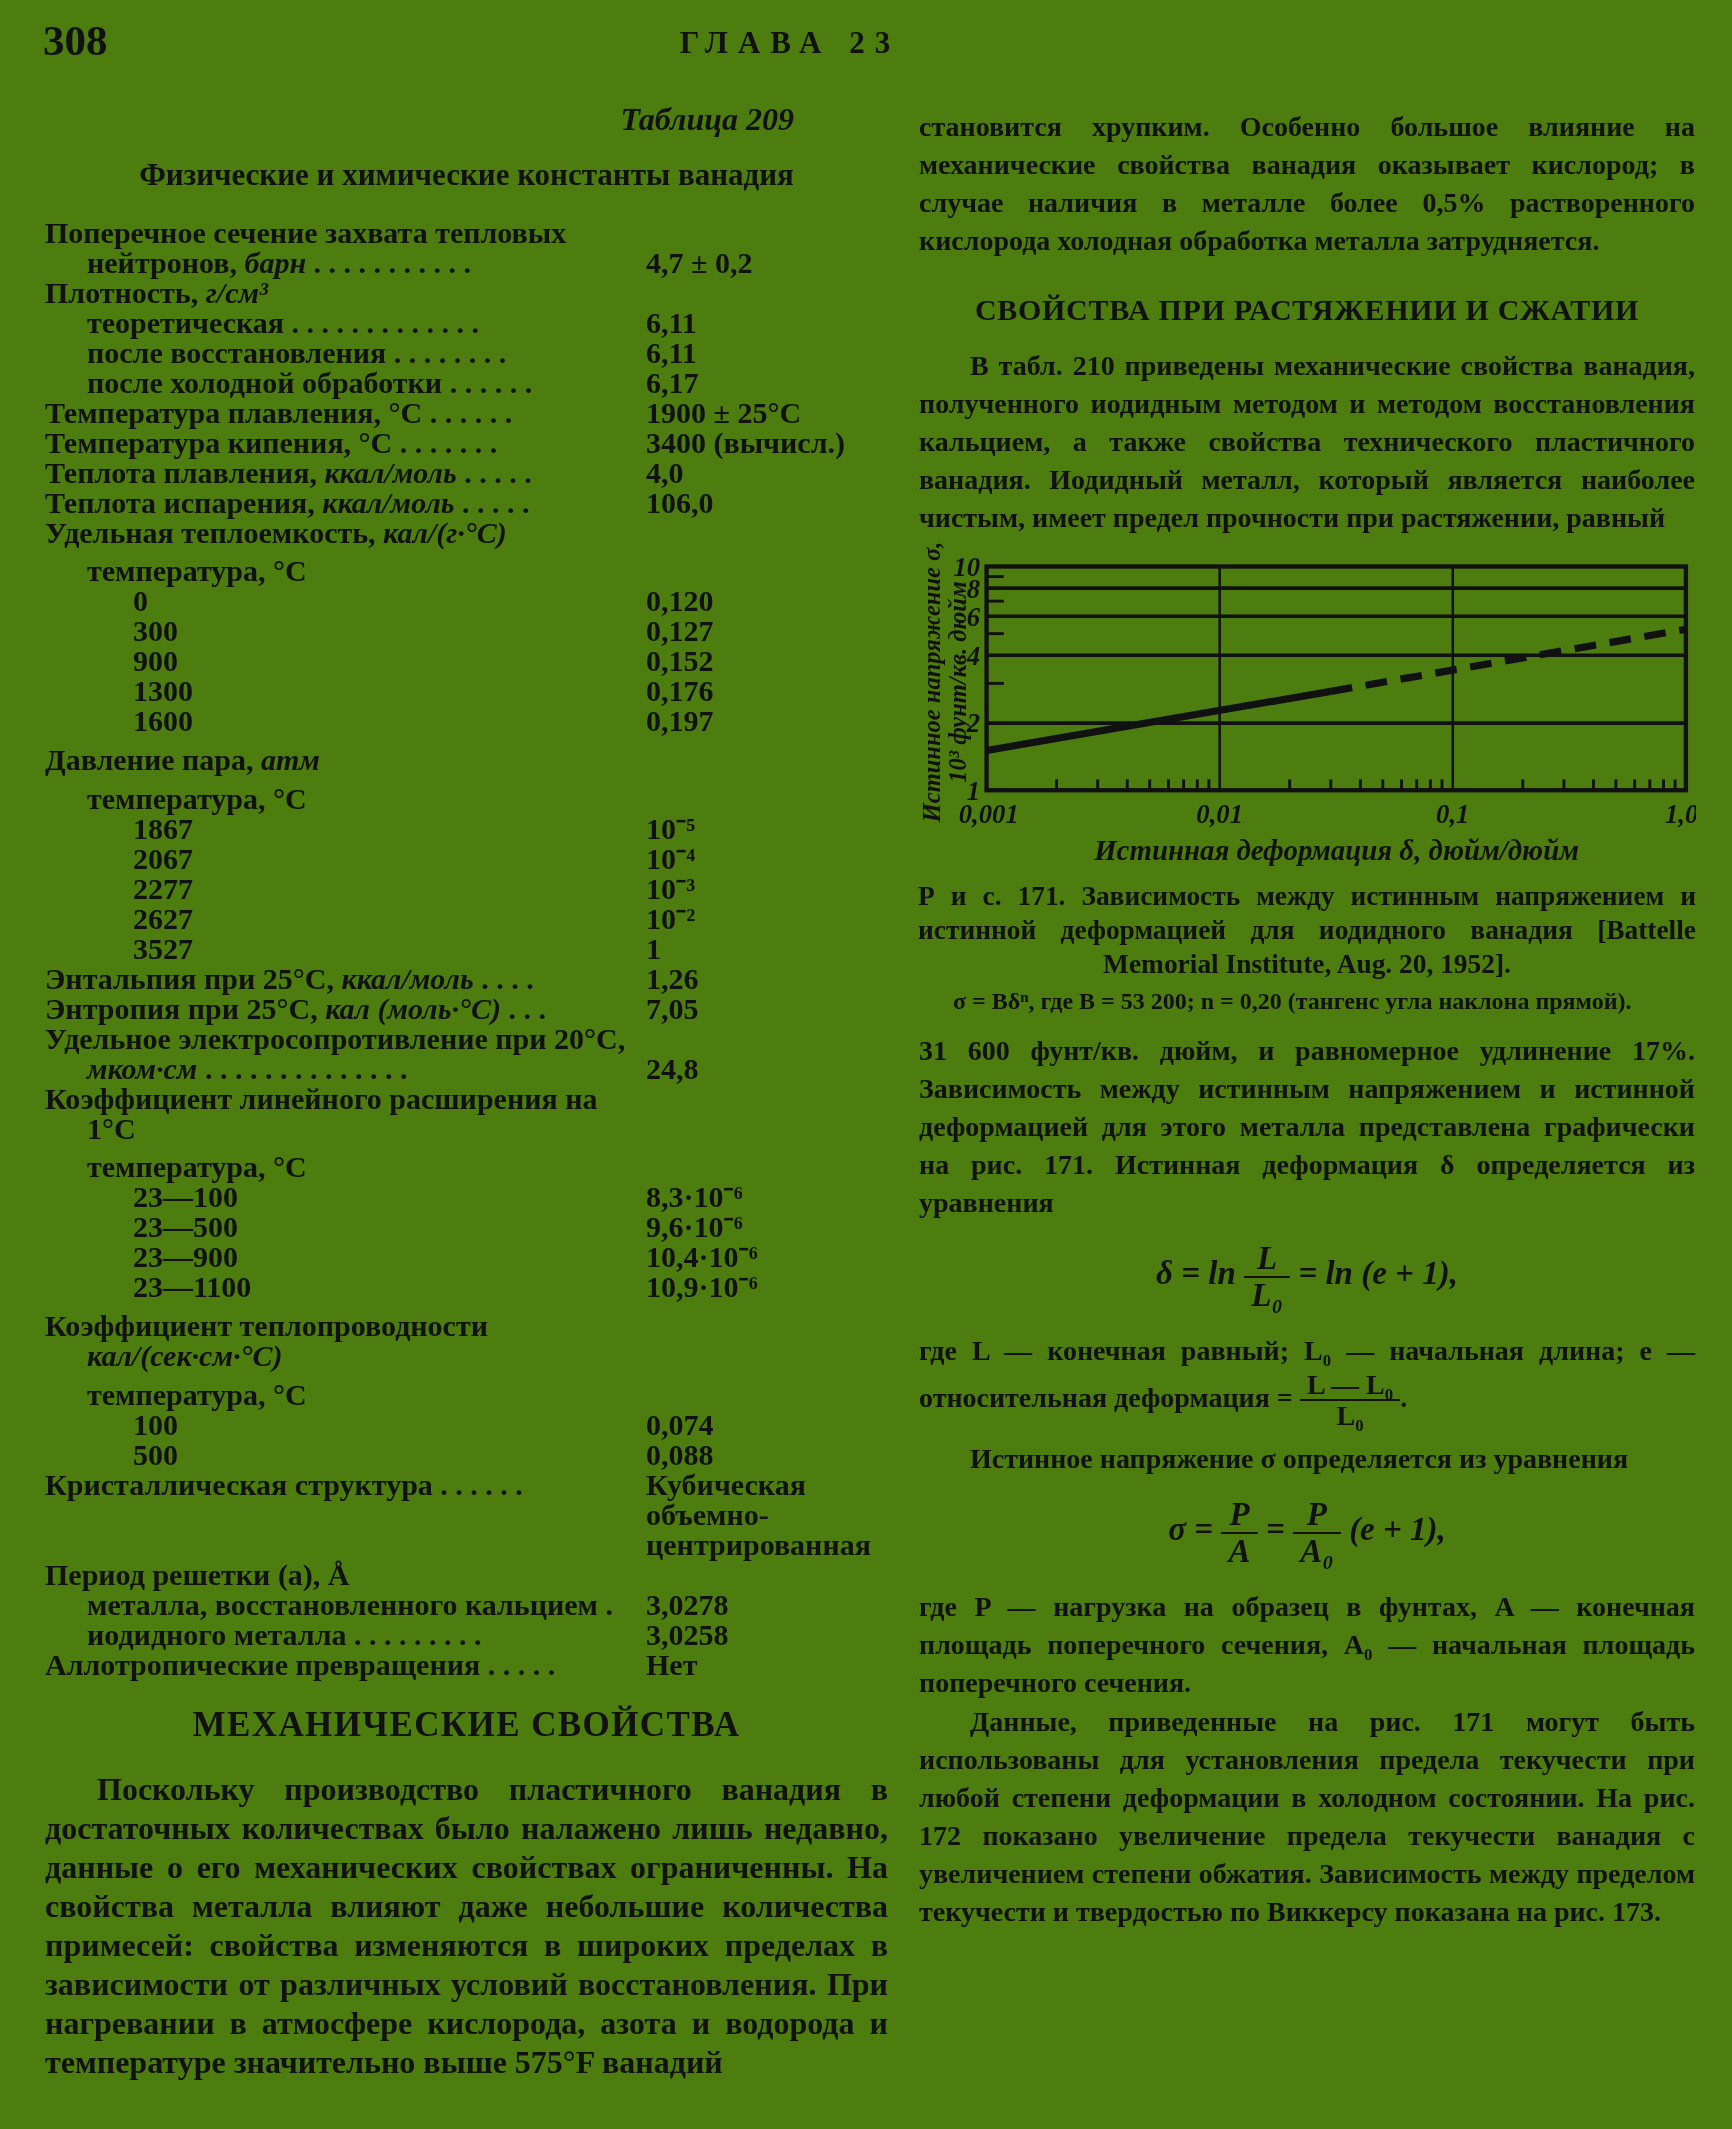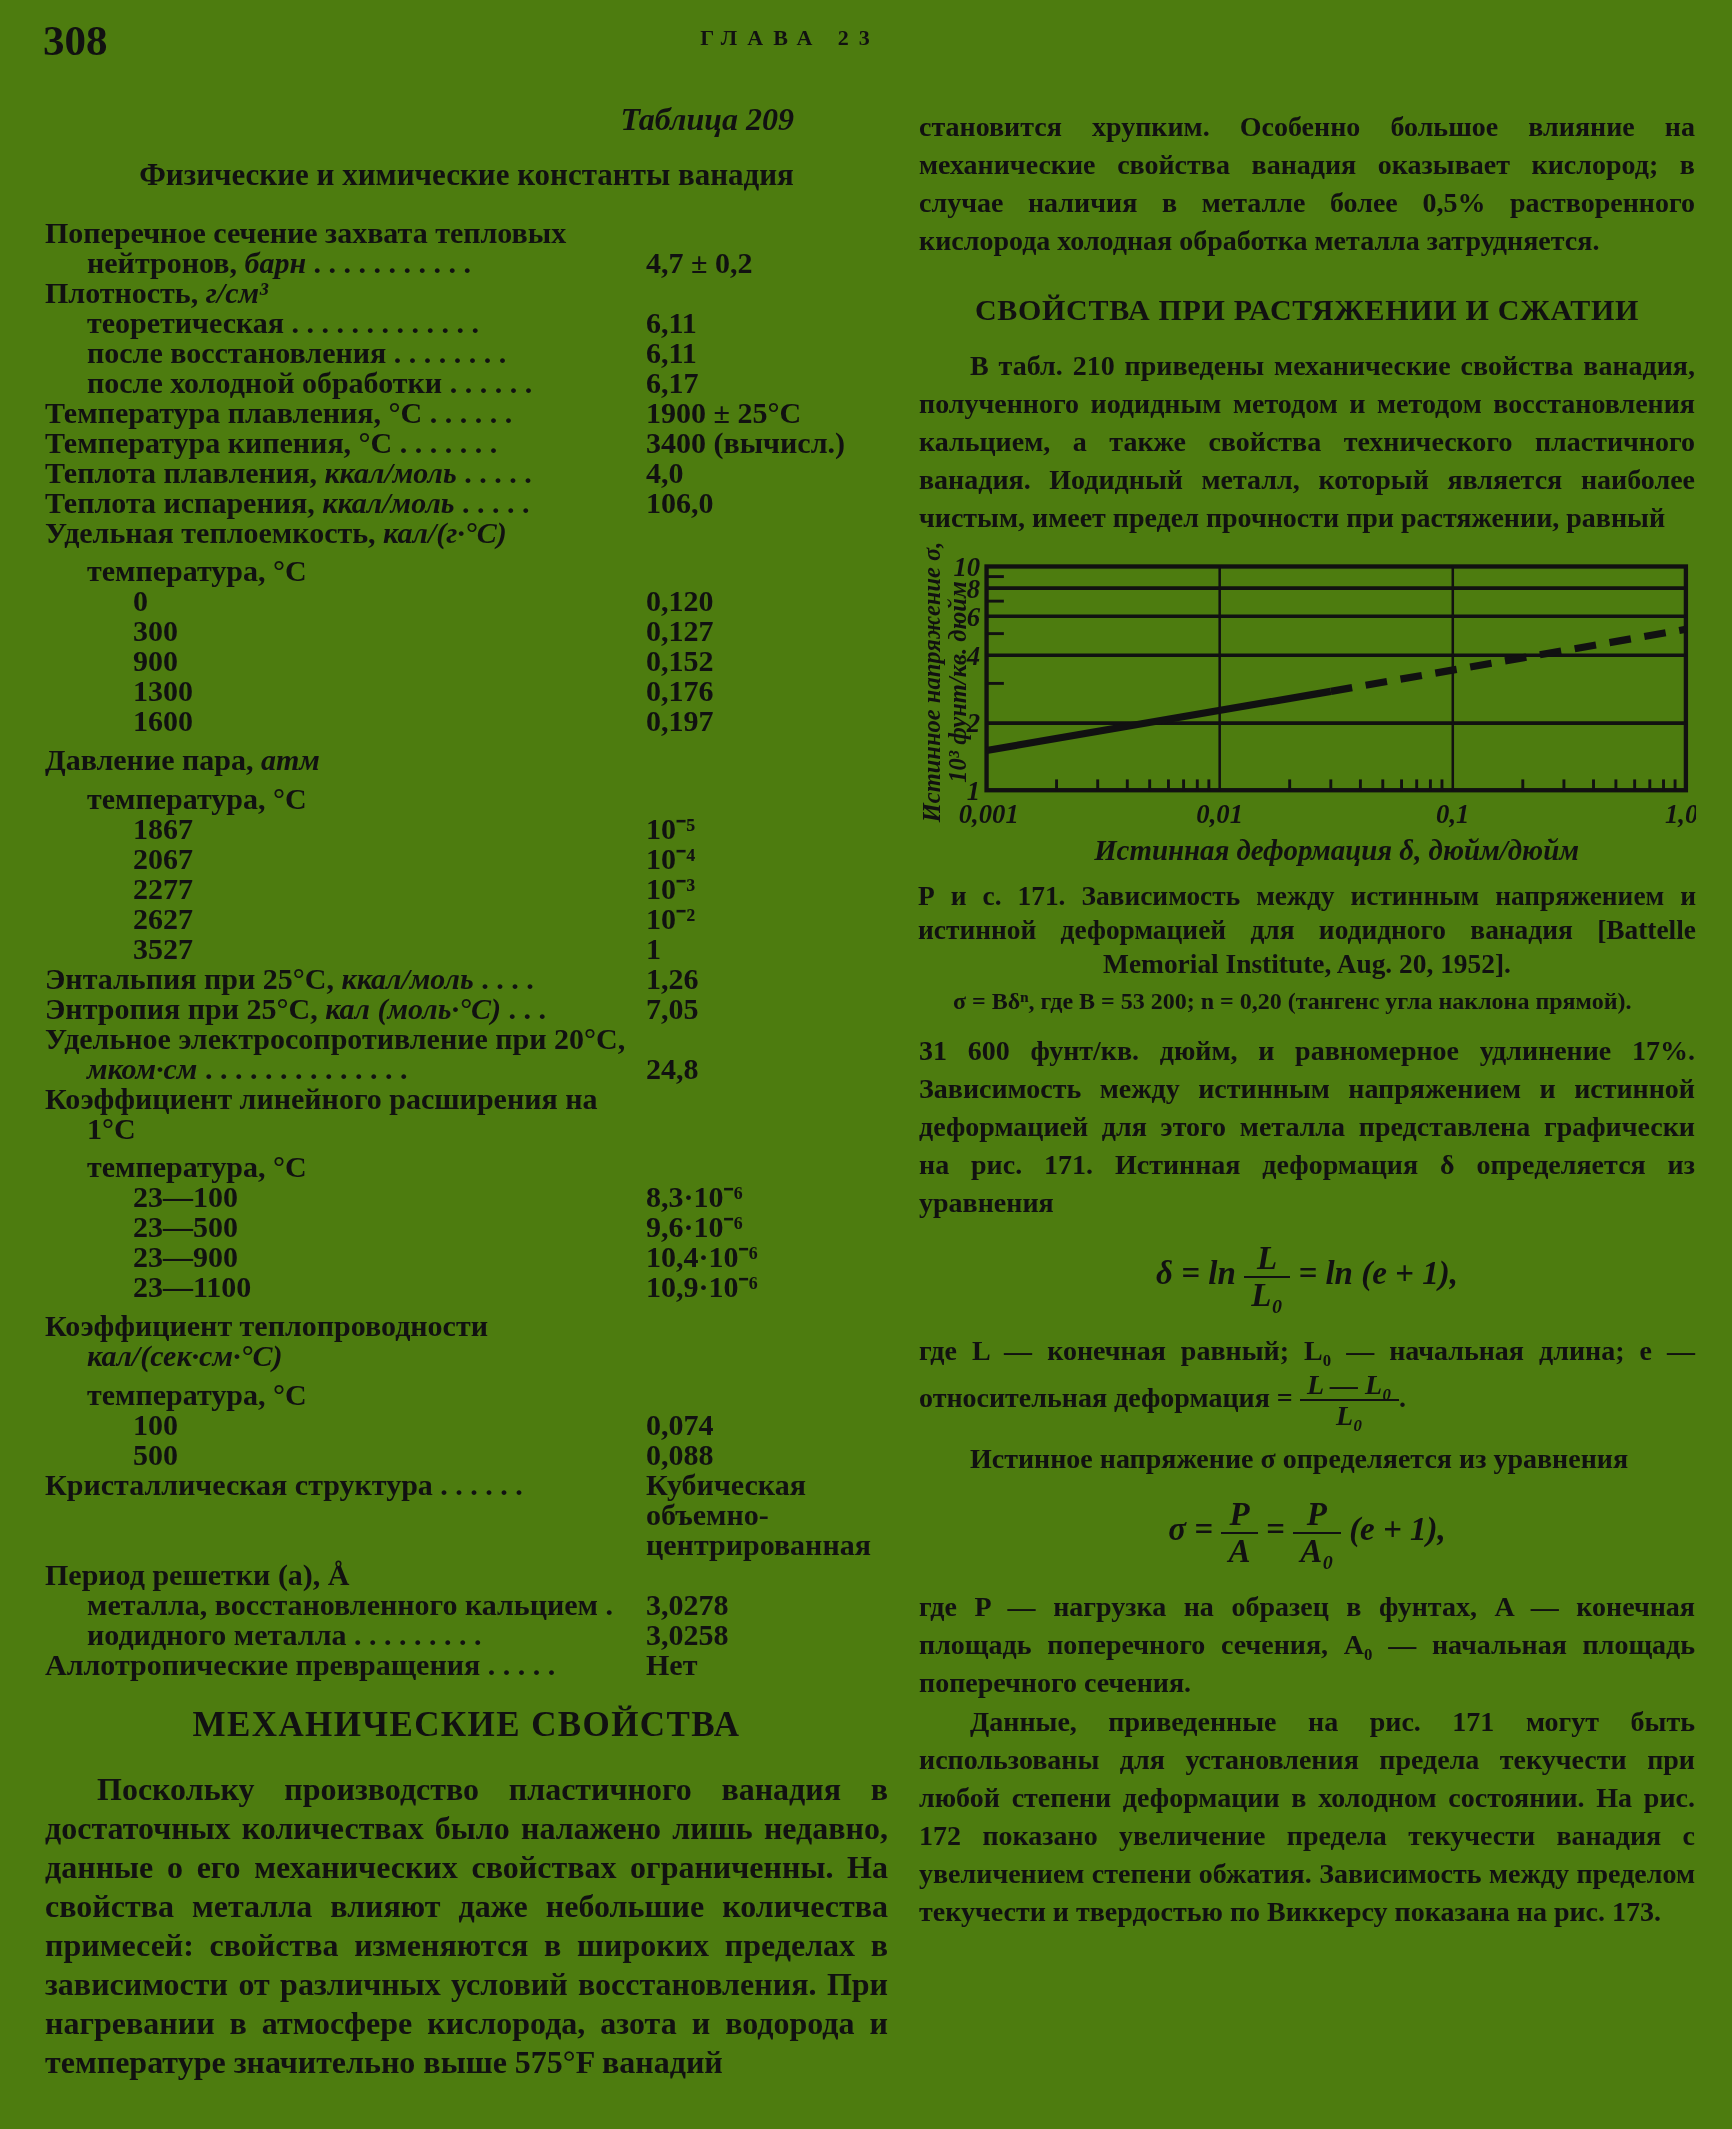--- a/index.html
+++ b/index.html
@@ -1,21 +1,21 @@
 <!DOCTYPE html>
 <html style="font-size:11.5px"><head>
 <meta charset="utf-8">
 <style>
   html,body{margin:0;padding:0;background:#e8e6e0;}
   .page{position:relative;width:1732px;height:2129px;background:#4d7c0f;color:#111;
         font-family:"Liberation Serif",serif;font-weight:700;overflow:hidden;}
   
   .pagenum{position:absolute;left:43px;top:16px;font-size:43px;}
   .chapter{position:absolute;left:0;top:24.5px;width:1580px;text-align:center;
-           font-size:22px;letter-spacing:10px;}
+           font-size:31px;letter-spacing:10px;}
   
   .col-left{position:absolute;left:45px;top:101px;width:843px;}
   .tbl-label{text-align:right;padding-right:94px;font-style:italic;font-size:32px;margin-bottom:19px;}
   .tbl-title{text-align:center;font-size:31px;margin-bottom:24.5px;}
   .trow{display:flex;align-items:baseline;font-size:30px;line-height:30px;}
   .trow .lbl{flex:1 1 auto;min-width:0;}
   .trow .val{flex:0 0 242px;width:242px;}
   .trow.i1 .lbl{padding-left:42px;}
   .trow.i2 .lbl{padding-left:88px;}
   .trow.gap{margin-top:8.7px;}
@@ -30,21 +30,21 @@
   .col-right p.ind{text-indent:51px;}
   .sec-h{text-align:center;font-size:30px;letter-spacing:0.7px;margin:33px 0 20px 0;}
   .fig{margin-top:4.3px;}
   .fig svg{display:block;}
   .caption{font-size:27.4px;line-height:34px;text-align:justify;text-align-last:center;margin-top:7.2px;}
   .capnote{font-size:24px;line-height:29px;margin-top:5.8px;margin-left:35px;}
   .formula{font-style:italic;font-size:33px;text-align:center;margin:19px 0;}
   .frac{display:inline-block;vertical-align:middle;text-align:center;line-height:1.05;}
   .frac .num{display:block;padding:0 7.2px;}
   .frac .den{display:block;border-top:2.9px solid #111;padding:0 7.2px;}
-  .inline-frac{font-style:italic;}
+  .inline-frac{}
   svg text{font-family:"Liberation Serif",serif;font-style:italic;font-weight:700;fill:#111;}
 </style>
 </head>
 <body>
 
 <div class="page">
 
   <div class="pagenum">308</div>
   <div class="chapter">ГЛАВА 23</div>
 

